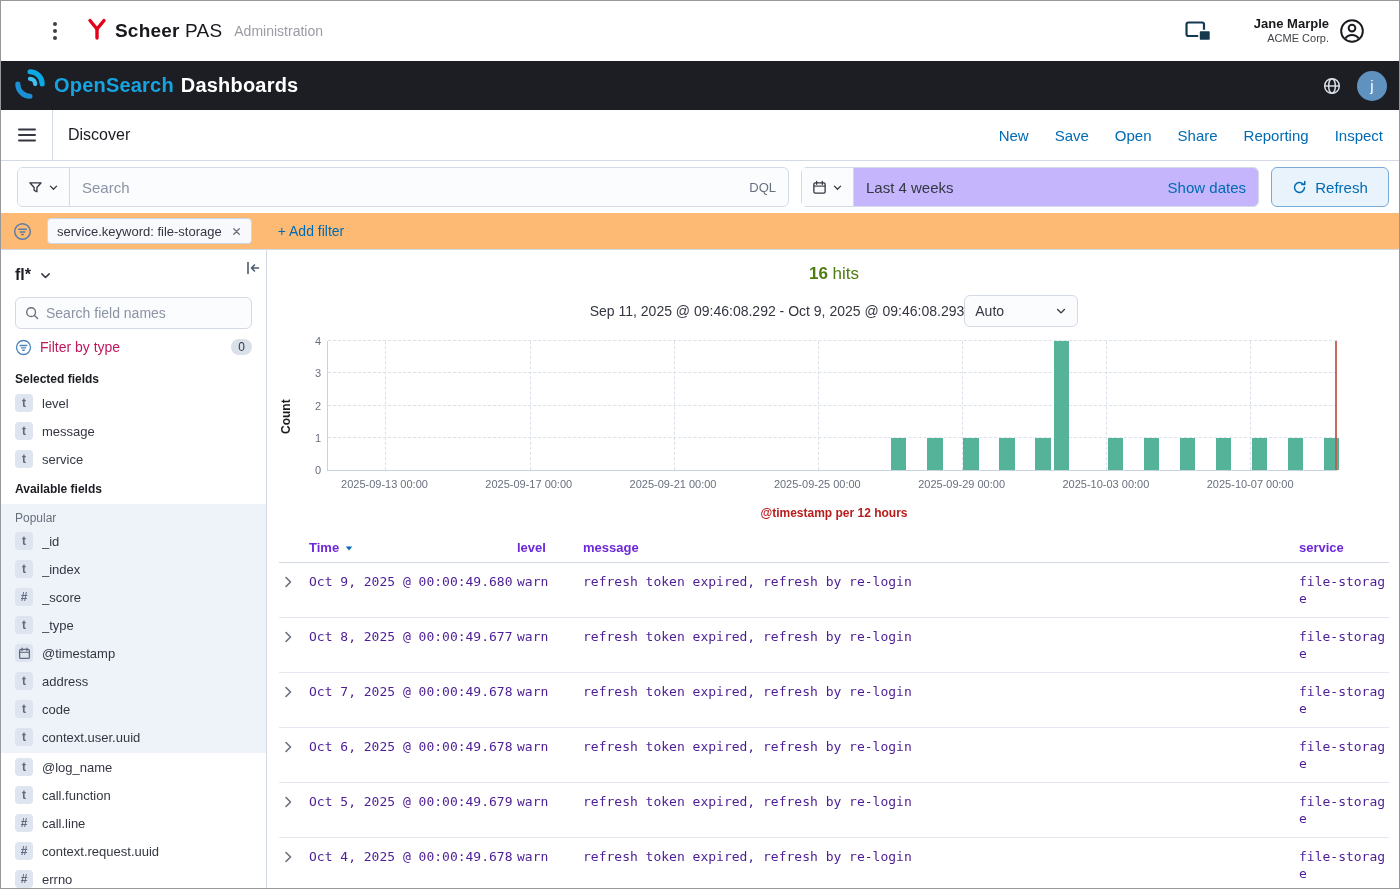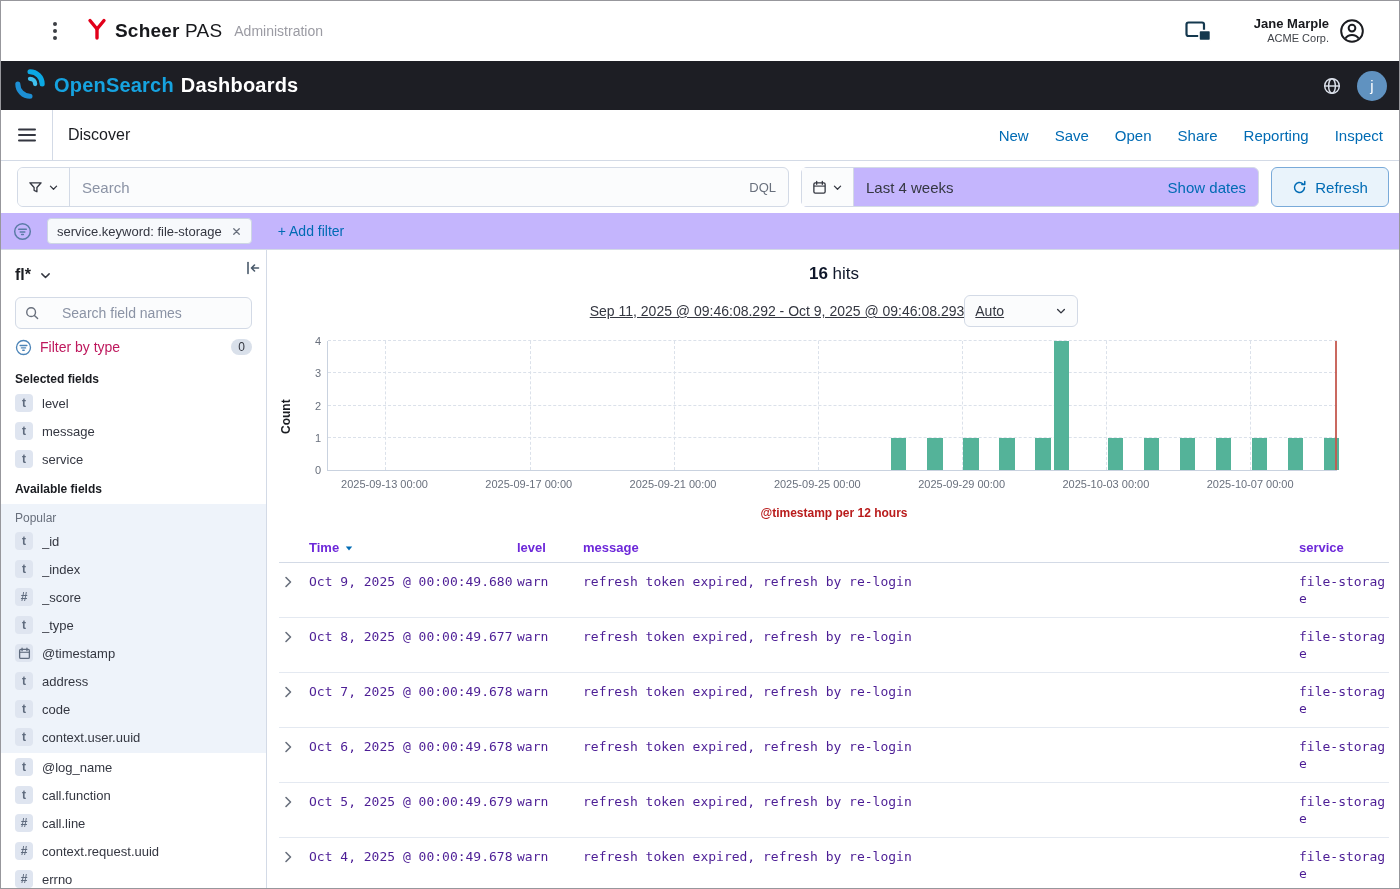--- a/index.html
+++ b/index.html
@@ -48,53 +48,53 @@
   .search-input { flex:1; border:none; outline:none; background:transparent; font-size:15px; padding:0 12px; color:#343741; font-family:inherit; }
   .search-input::placeholder { color:#8b93a5; }
   .dql { font-size:13px; color:#69707d; padding:0 12px; }
   .date-group { width:458px; flex:0 0 458px; display:flex; align-items:center; height:40px; border:1px solid #d3dae6; border-radius:6px; background:#c4b5fd; }
   .date-prepend { display:flex; align-items:center; gap:5px; padding:0 10px; height:100%; border:none; border-right:1px solid #d3dae6; background:#fbfcfd; cursor:pointer; }
   .date-text { font-size:15px; color:#343741; padding-left:12px; }
   .show-dates { margin-left:auto; color:#006bb4; font-size:15px; padding-right:12px; cursor:pointer; }
   .refresh-btn { width:118px; flex:0 0 118px; height:40px; display:flex; align-items:center; justify-content:center; gap:8px; border:1px solid #79aad9; border-radius:6px; background:#e9f3fb; color:#006bb4; font-size:15px; cursor:pointer; font-family:inherit; }
 
   
-  .filter-bar { flex:0 0 37px; display:flex; align-items:center; padding:0 12px; border-bottom:1px solid #d3dae6; background:#c4b5fd; }
+  .filter-bar { flex:0 0 37px; display:flex; align-items:center; padding:0 12px; border-bottom:1px solid #d3dae6; background:#fdba74; }
   .filter-set-icon { display:flex; margin-right:15px; cursor:pointer; }
   .filter-pill { display:flex; align-items:center; gap:9px; height:26px; padding:0 9px; border:1px solid #cdd6e4; border-radius:4px; background:#f7f9fc; font-size:13px; color:#343741; cursor:pointer; }
   .pill-close { background:none; border:none; cursor:pointer; display:flex; padding:0; }
   .add-filter { color:#006bb4; font-size:14px; margin-left:26px; cursor:pointer; }
 
   
   .content { flex:1; display:flex; min-height:0; }
 
   
   .sidebar { width:266px; flex:0 0 266px; border-right:1px solid #d3dae6; padding-top:12px; position:relative; overflow:hidden; background:#fff; }
   .sidebar-pad { padding:0 14px; }
   .collapse-btn { position:absolute; top:10px; right:5px; background:none; border:none; cursor:pointer; display:flex; }
   .index-row { display:flex; align-items:center; gap:8px; font-size:16px; font-weight:bold; color:#1a1c21; height:26px; margin-bottom:9px; cursor:pointer; }
-  .field-search { display:flex; align-items:center; height:32px; border:1px solid #d3dae6; border-radius:6px; background:#fbfcfd; padding:0 9px; gap:23px; margin-bottom:5px; }
+  .field-search { display:flex; align-items:center; height:32px; border:1px solid #d3dae6; border-radius:6px; background:#fbfcfd; padding:0 9px; gap:7px; margin-bottom:5px; }
   .field-search input { border:none; outline:none; background:transparent; font-size:14px; flex:1; color:#343741; font-family:inherit; min-width:0; }
   .field-search input::placeholder { color:#8b93a5; }
   .filter-type-row { display:flex; align-items:center; gap:8px; height:26px; cursor:pointer; }
   .filter-type-label { color:#be185d; font-size:14px; }
   .count-badge { margin-left:auto; background:#d9e0ea; color:#343741; font-size:12px; border-radius:9px; padding:1px 7px; }
   .fields-heading { font-size:12px; font-weight:bold; color:#1a1c21; margin:12px 0 3px; }
   .fields-heading.second { margin-top:9px; margin-bottom:8px; }
   .field-item { display:flex; align-items:center; gap:9px; height:28px; cursor:pointer; }
   .field-badge { width:18px; height:18px; border-radius:4px; background:#dfe5f0; color:#5f6b7e; font-size:12px; font-weight:bold; display:flex; align-items:center; justify-content:center; flex:0 0 18px; }
   .field-name { font-size:13px; color:#343741; white-space:nowrap; overflow:hidden; text-overflow:ellipsis; }
   .popular-block { background:#eef3fa; padding:5px 14px 2px; }
   .popular-label { font-size:12px; color:#69707d; height:18px; display:flex; align-items:center; }
 
   
   .main { flex:1; min-width:0; padding:6px 10px 0 12px; display:flex; flex-direction:column; overflow:hidden; background:#fff; }
-  .hits-row { text-align:center; font-size:17px; color:#0f172a; margin-top:8px; }
+  .hits-row { text-align:center; font-size:17px; color:#4d7c0f; margin-top:8px; }
   .hits-num { font-weight:bold; }
-  .range-row { display:flex; align-items:center; justify-content:center; gap:0; margin:11px 0 6px;text-decoration:underline; }
+  .range-row { display:flex; align-items:center; justify-content:center; gap:0; margin:11px 0 6px; }
   .range-text { font-size:14px; color:#343741; }
   .interval-select { display:flex; align-items:center; justify-content:space-between; width:114px; height:32px; border:1px solid #d3dae6; border-radius:6px; background:#fbfcfd; padding:0 10px; font-size:14px; color:#343741; cursor:pointer; }
 
   .chart-wrap { display:flex; margin-top:8px; }
   .count-label { writing-mode:vertical-rl; transform:rotate(180deg); font-size:12px; font-weight:bold; color:#1a1c21; display:flex; align-items:center; justify-content:center; width:14px; }
   .plot-region { flex:1; min-width:0; }
   .plot { position:relative; height:130px; margin:0 52px 0 34px; border-left:1px solid #c9d2df; border-bottom:1px solid #c9d2df; }
   .hgrid { position:absolute; left:0; right:0; height:0; border-top:1px dashed #dbe1ea; }
   .vgrid { position:absolute; top:0; bottom:0; width:0; border-left:1px dashed #dbe1ea; }
   .ytick { position:absolute; left:-7px; transform:translate(-100%,50%); font-size:11px; color:#69707d; }

